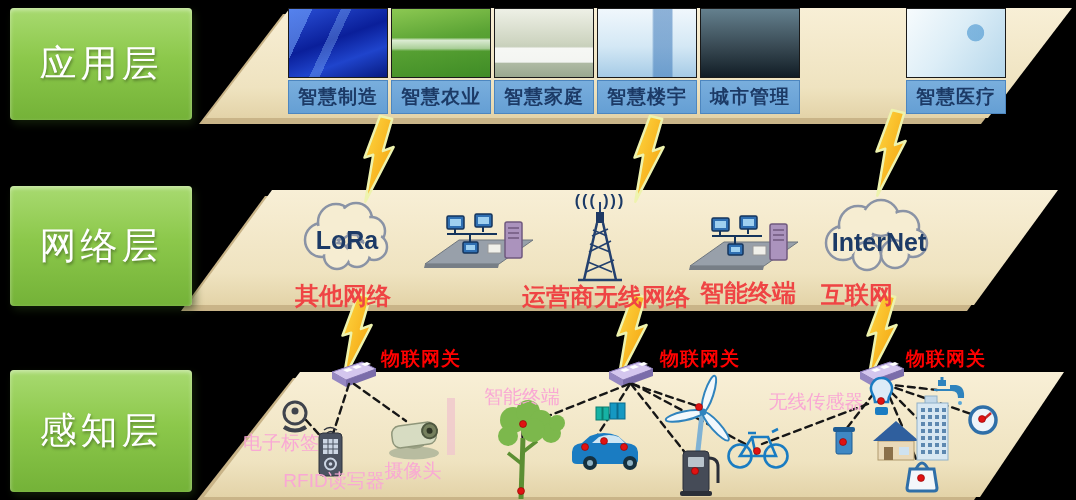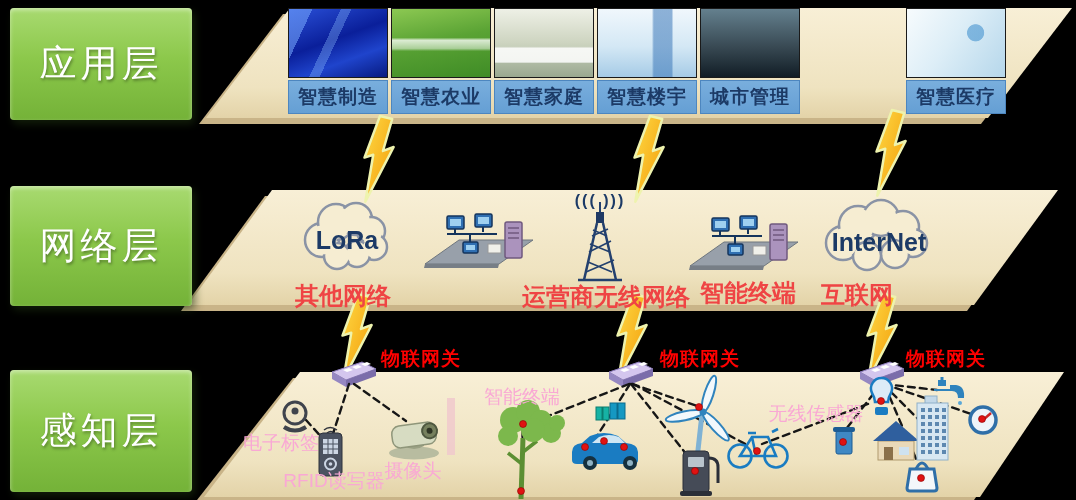--- a/index.html
+++ b/index.html
@@ -341,15 +341,15 @@
   <div class="abs cloudtext" style="left:879px;top:228px">InterNet</div>
   <div class="abs nlabel" style="left:857px;top:279px">互联网</div>
 
   <div class="abs redlabel" style="left:381px;top:346px">物联网关</div>
   <div class="abs redlabel" style="left:660px;top:346px">物联网关</div>
   <div class="abs redlabel" style="left:906px;top:346px">物联网关</div>
   <div class="abs plabel" style="left:281px;top:430px">电子标签</div>
   <div class="abs plabel" style="left:334px;top:468px">RFID读写器</div>
   <div class="abs plabel" style="left:413px;top:458px">摄像头</div>
   <div class="abs plabel" style="left:522px;top:384px">智能终端</div>
-  <div class="abs plabel" style="left:816px;top:401px">无线传感器</div>
+  <div class="abs plabel" style="left:816px;top:389px">无线传感器</div>
 
 </div>
 
 </body></html>

